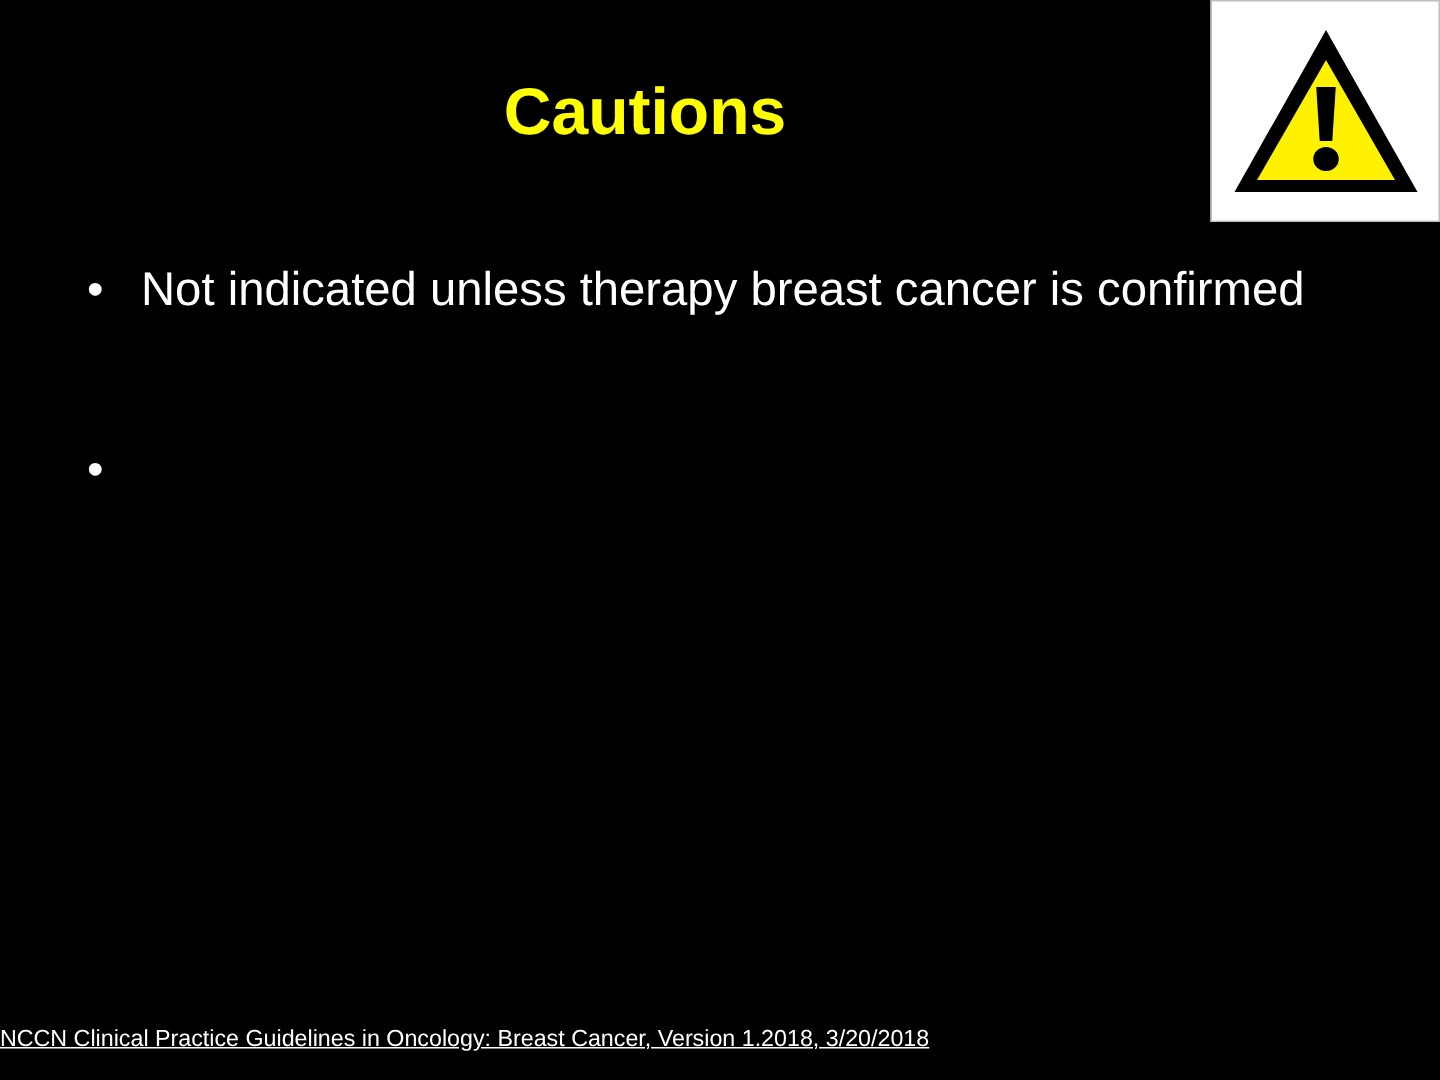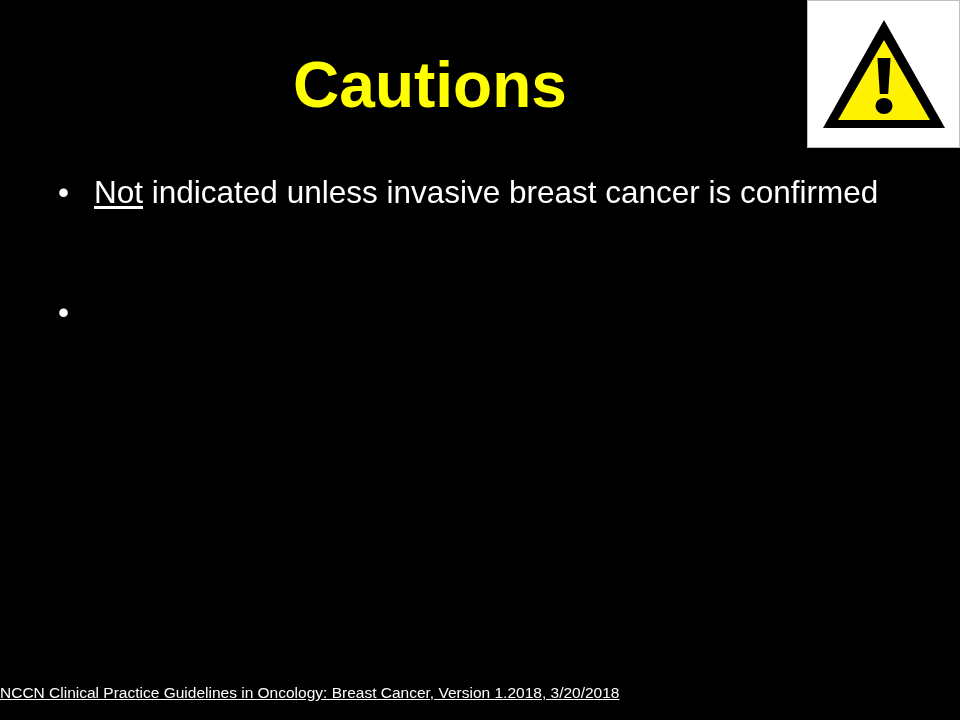--- a/index.html
+++ b/index.html
@@ -22,21 +22,21 @@
   }
 
   
   .slide-title {
     position: absolute;
     left: 0;
     top: 52px;
     width: 864px;
     text-align: center;
     color: #FFFF00;
-    font-size: 64px;
+    font-size: 44px;
     font-weight: bold;
     letter-spacing: 0px;
     line-height: 1.05;
     font-family: "Liberation Sans", sans-serif;
   }
   .title-inner {
     display: inline-block;
     margin-left: -4px;
   }
 
@@ -86,21 +86,20 @@
     width: 26px;
     color: #FFFFFF;
     font-size: 31.5px;
     line-height: 40px;
     text-align: left;
   }
   .bullet-gap {
     height: 80px;
   }
   .u {
-    text-decoration: underline;
     text-underline-offset: 3px;
   }
 
   
   .footer {
     position: absolute;
     left: 0px;
     top: 683px;
     width: 952px;
     color: #FFFFFF;
@@ -125,21 +124,21 @@
       <polygon points="64,26 110,106 18,106" fill="#FFF200"></polygon>
       <path d="M57.5,44 L70.5,44 L68.2,80 L59.8,80 Z" fill="#000000"></path>
       <ellipse cx="64" cy="92" rx="8.5" ry="8" fill="#000000"></ellipse>
     </svg>
   </div>
 
   <div class="body-block">
 
     <div class="bullet-row">
       <span class="dot">•</span>
-      <span><span class="u">Not</span><span> indicated unless invasive breast cancer is confirmed</span></span>
+      <span><span class="u">Not</span><span> indicated unless therapy breast cancer is confirmed</span></span>
     </div>
 
     <div class="bullet-gap"></div>
 
     <div class="bullet-row">
       <span class="dot">•</span>
     </div>
 
   </div>
 

